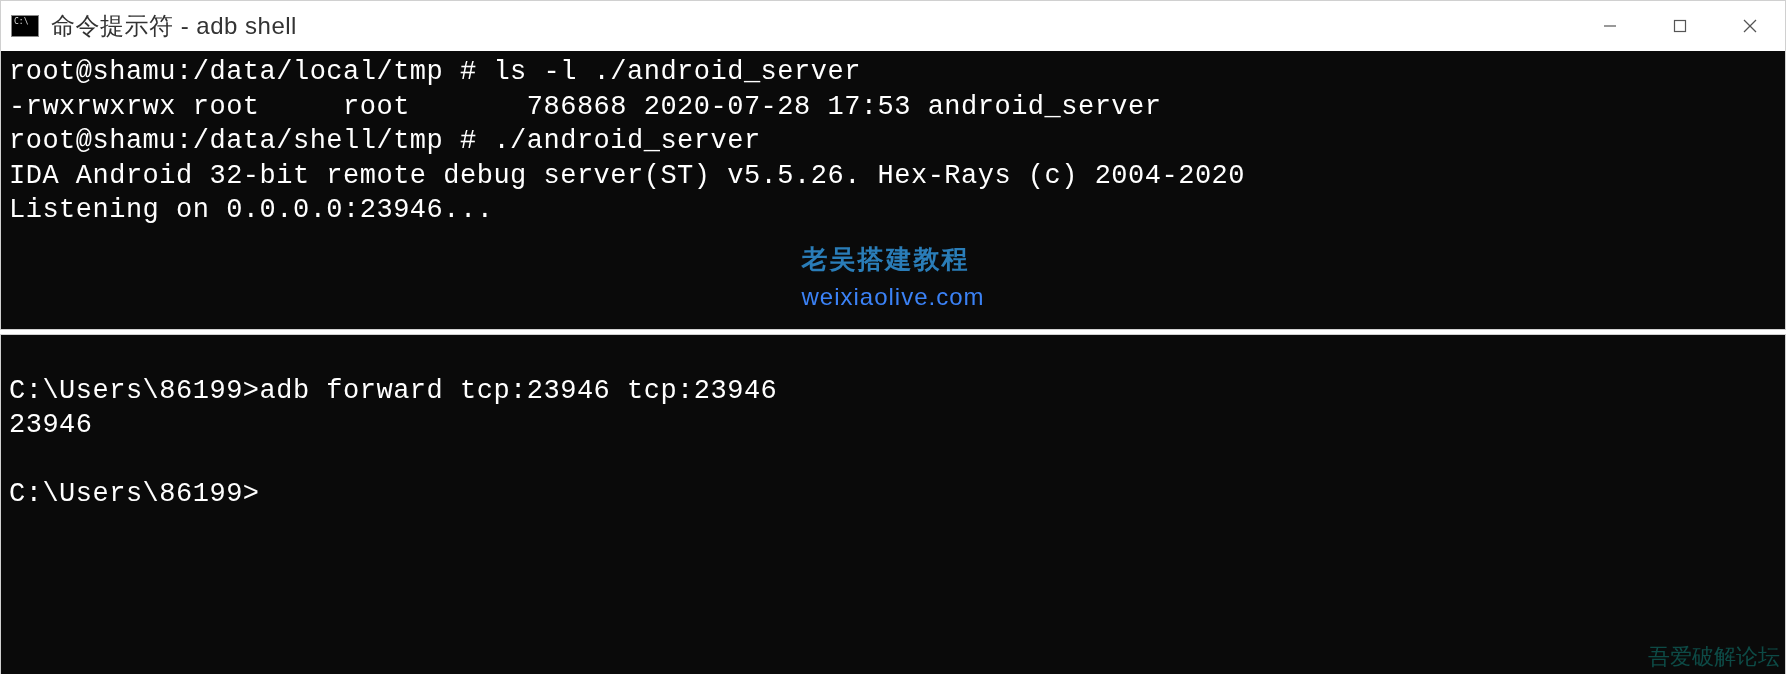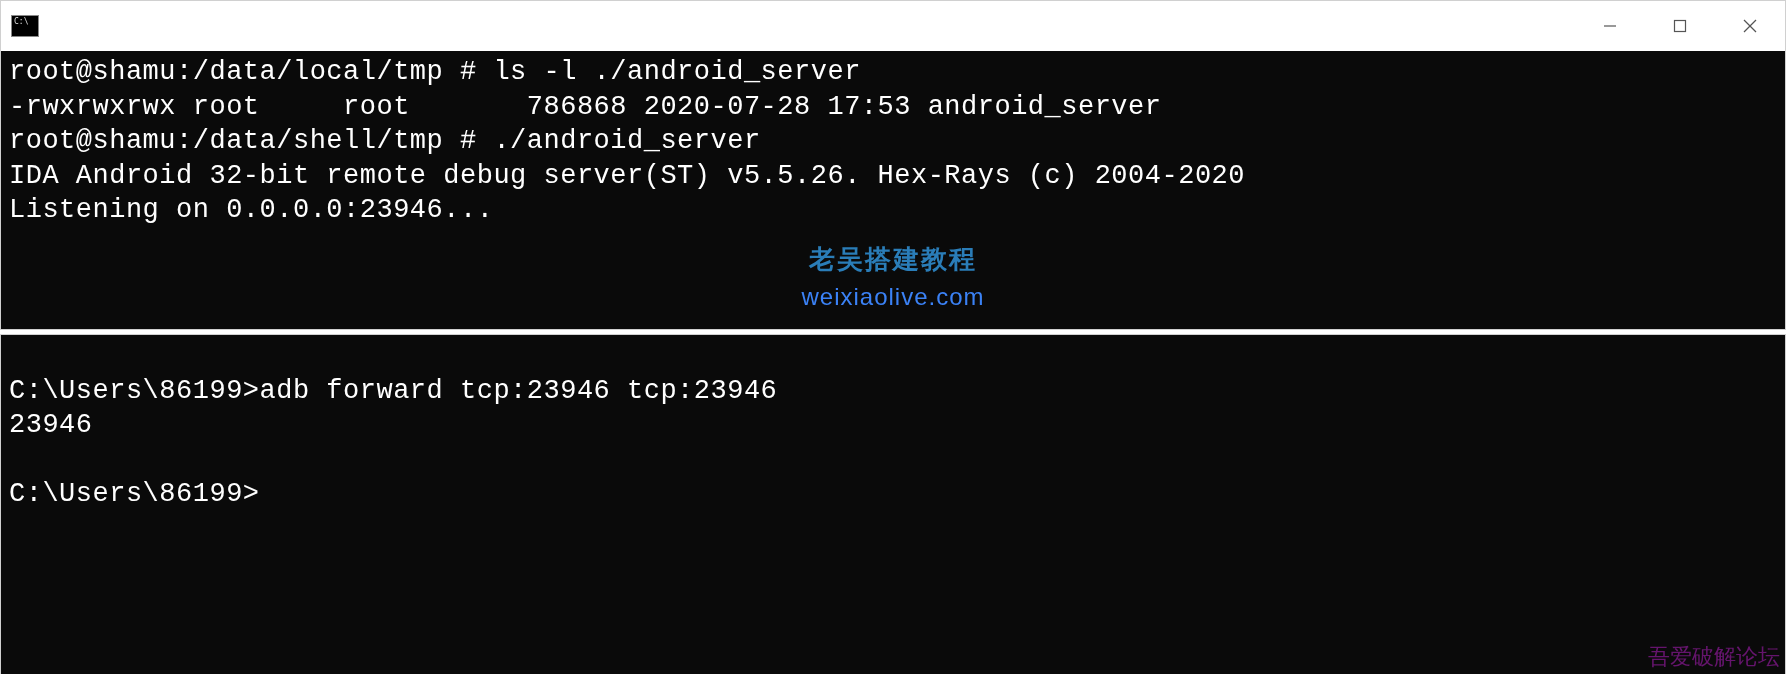--- a/index.html
+++ b/index.html
@@ -94,21 +94,21 @@
     .window1 .terminal-body {
       height: 278px;
     }
     .window2 .terminal-body {
       height: 368px;
     }
     .watermark {
       position: absolute;
       left: 50%;
       transform: translateX(-50%);
-      text-align: center;
+      text-align: left;
       pointer-events: none;
       z-index: 10;
     }
     .watermark .wm-cn {
       color: #2a7db8;
       font-size: 26px;
       font-weight: bold;
       font-family: "Microsoft YaHei", sans-serif;
       letter-spacing: 2px;
     }
@@ -119,32 +119,33 @@
       margin-top: 6px;
       letter-spacing: 1px;
     }
     .watermark1 {
       top: 242px;
     }
     .corner-text {
       position: absolute;
       right: 6px;
       bottom: 2px;
-      color: #a21caf;
+      color: #0f766e;
       font-size: 22px;
       font-family: Liberation Sans, sans-serif;
       opacity: 0.6;
     }
   </style>
 </head>
 <body>
 
 <div class="window window1">
   <div class="titlebar">
     <div class="titlebar-icon"></div>
+    <div class="title-text">命令提示符 - adb  shell</div>
     <div class="window-controls">
       <div class="win-btn">
         <svg viewBox="0 0 16 16">
             <line x1="2" y1="8" x2="14" y2="8" stroke="currentColor" stroke-width="1.2"></line>
           </svg>
       </div>
       <div class="win-btn">
         <svg viewBox="0 0 16 16">
             <rect x="2.5" y="2.5" width="11" height="11" fill="none" stroke="currentColor" stroke-width="1.2"></rect>
           </svg>

